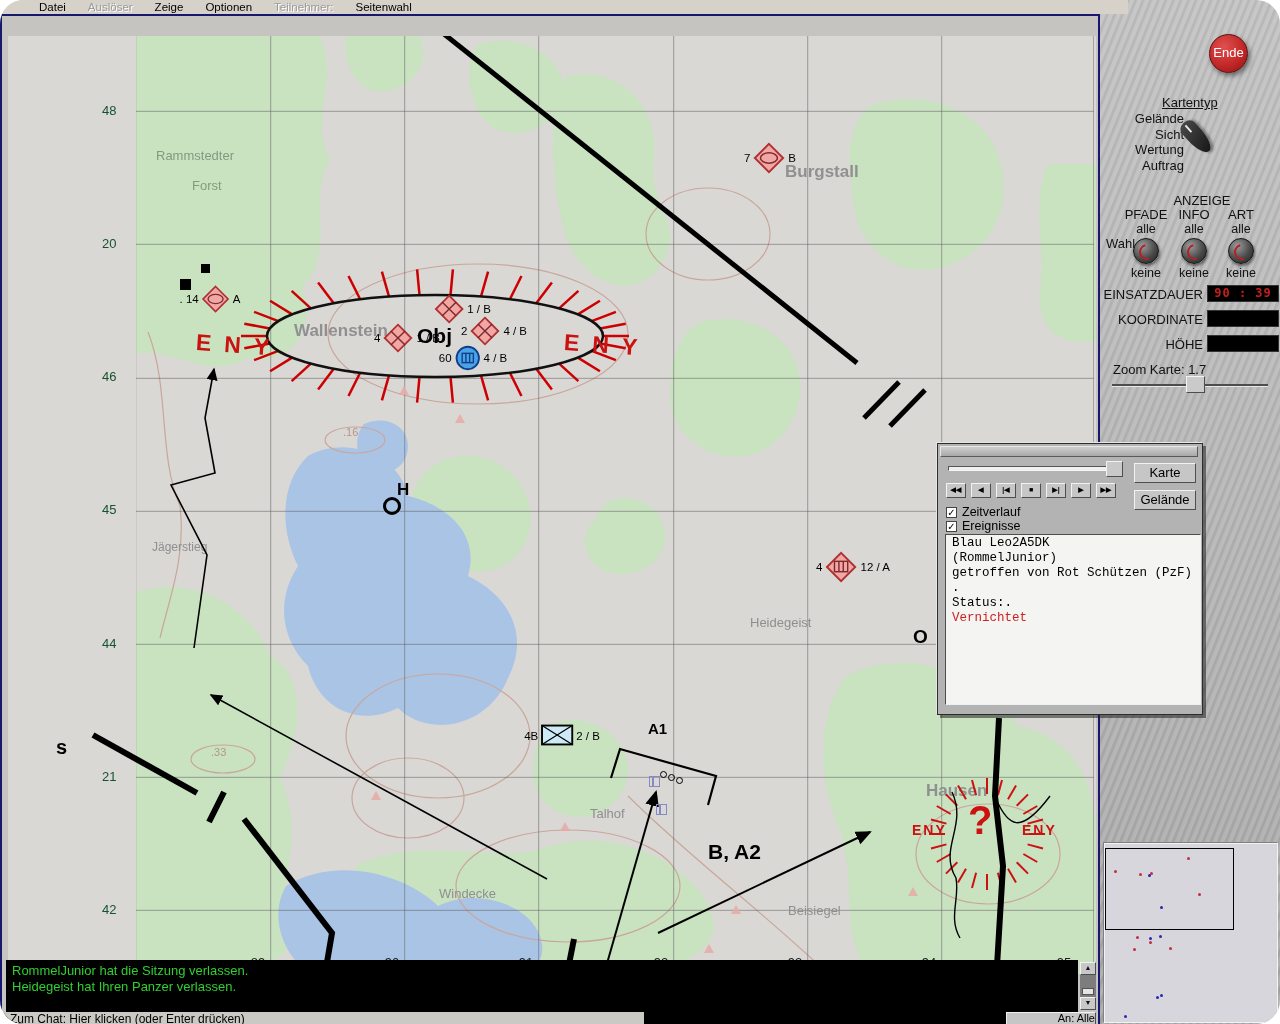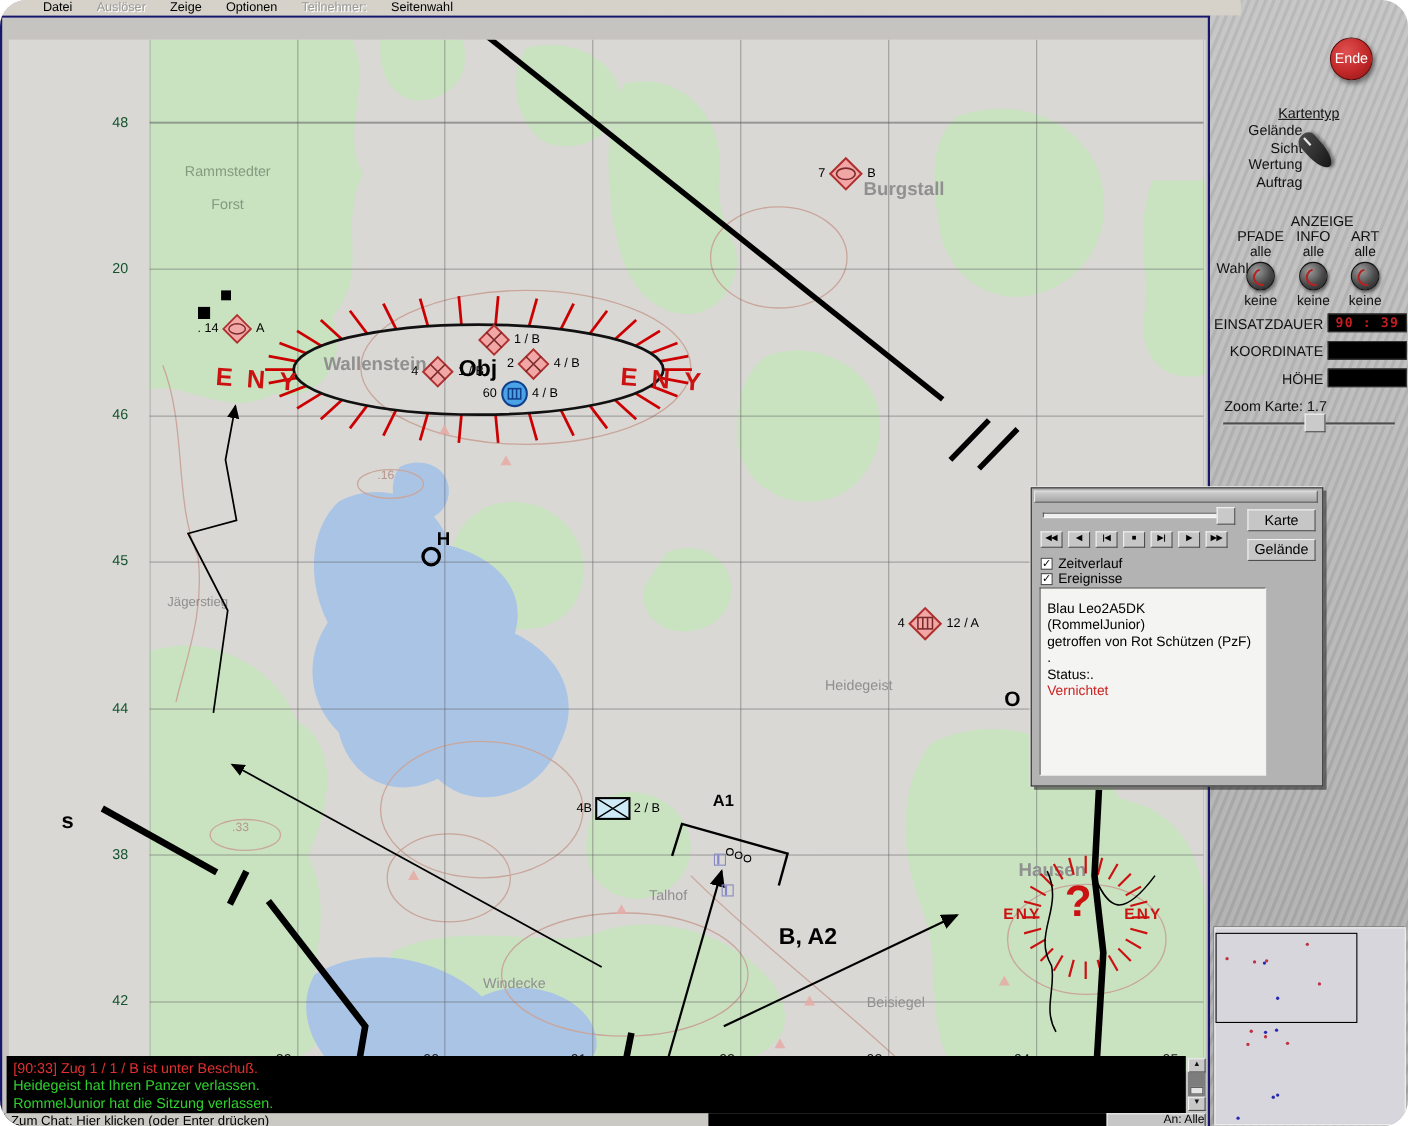--- a/index.html
+++ b/index.html
@@ -100,23 +100,23 @@
     border:1px solid;border-color:#f2f2f2 #4e4e4e #4e4e4e #f2f2f2;box-sizing:border-box;}
   .pp-btnrow{position:absolute;left:8px;top:39px;display:flex;gap:5px;}
   .pp-btn{width:20px;height:15px;background:#c6c6c6;border:1px solid;border-color:#f2f2f2 #4e4e4e #4e4e4e #f2f2f2;
     box-sizing:border-box;font-size:7px;line-height:12px;text-align:center;color:#000;font-weight:bold;}
   .pp-right-btn{position:absolute;left:196px;width:62px;height:20px;background:#c6c6c6;
     border:1px solid;border-color:#f2f2f2 #4e4e4e #4e4e4e #f2f2f2;box-sizing:border-box;
     font-size:13px;text-align:center;line-height:18px;color:#000;}
   .pp-check{position:absolute;left:8px;display:flex;align-items:center;gap:5px;font-size:12.5px;color:#000;}
   .cbx{width:11px;height:11px;background:#fff;border:1px solid #444;box-sizing:border-box;
     font-size:10px;line-height:9px;text-align:center;color:#000;}
-  .pp-log{position:absolute;left:7px;top:90px;width:206px;height:171px;background:#f4f4f2;
+  .pp-log{position:absolute;left:7px;top:90px;width:256px;height:171px;background:#f4f4f2;
     border:1px solid;border-color:#4e4e4e #f0f0f0 #f0f0f0 #4e4e4e;box-sizing:border-box;
-    font-size:12.5px;line-height:15px;padding:11px 6px;color:#000;}
+    font-size:12.5px;line-height:15px;padding:1px 6px;color:#000;font-family:Liberation Mono, monospace;}
   .log-red{color:#cc2222;}
   
   .minimap{position:absolute;left:1104px;top:843px;width:172px;height:178px;background:#d6d6dc;
     border:1px solid #f2f2f2;box-shadow:-1px -1px 0 #808080;z-index:20;}
   .mm-view{position:absolute;border:1px solid #000;}
   .mdot{position:absolute;width:3px;height:3px;border-radius:50%;}
 </style>
 </head>
 <body>
 
@@ -169,31 +169,31 @@
         </g>
       </svg>
 
       <div class="grid"></div>
 
       <span class="row-label" style="left:94px;top:67px">48</span>
       <span class="row-label" style="left:94px;top:200px">20</span>
       <span class="row-label" style="left:94px;top:333px">46</span>
       <span class="row-label" style="left:94px;top:466px">45</span>
       <span class="row-label" style="left:94px;top:600px">44</span>
-      <span class="row-label" style="left:94px;top:733px">38</span>
+      <span class="row-label" style="left:94px;top:733px">21</span>
       <span class="row-label" style="left:94px;top:866px">42</span>
       <span class="col-label" style="left:238px">89</span>
       <span class="col-label" style="left:372px">90</span>
       <span class="col-label" style="left:506px">91</span>
       <span class="col-label" style="left:641px">92</span>
       <span class="col-label" style="left:775px">93</span>
       <span class="col-label" style="left:909px">94</span>
       <span class="col-label" style="left:1044px">95</span>
 
-      <span class="place place-green" style="left:160px;top:112px">Rammstedter</span>
+      <span class="place place-green" style="left:148px;top:112px">Rammstedter</span>
       <span class="place place-green" style="left:184px;top:142px">Forst</span>
       <span class="place" style="left:144px;top:504px;font-size:12px">Jägerstieg</span>
       <span class="place place-big" style="left:286px;top:285px">Wallenstein</span>
       <span class="place place-big" style="left:777px;top:126px">Burgstall</span>
       <span class="place" style="left:742px;top:579px">Heidegeist</span>
       <span class="place" style="left:582px;top:770px">Talhof</span>
       <span class="place" style="left:431px;top:850px">Windecke</span>
       <span class="place" style="left:780px;top:867px">Beisiegel</span>
       <span class="place place-big" style="left:918px;top:745px">Hausen</span>
       <span class="contour-label" style="left:203px;top:710px">.33</span>
@@ -377,23 +377,22 @@
         <span class="ulab">4B</span>
         <svg width="34" height="23" viewBox="0 0 36 24">
           <rect x="2" y="2" width="32" height="20" fill="#cdeaf6" stroke="#000" stroke-width="2"></rect>
           <path d="M2,2 L34,22 M34,2 L2,22" fill="none" stroke="#000" stroke-width="1.3"></path>
         </svg>
         <span class="ulab">2 / B</span>
       </div>
     </div>
 
     <div class="chatbox">
-      <div class="msg-red">[90:33] Zug 1 / 1 / B ist unter Beschuß.</div>
+      <div class="msg-green">RommelJunior hat die Sitzung verlassen.</div>
       <div class="msg-green">Heidegeist hat Ihren Panzer verlassen.</div>
-      <div class="msg-green">RommelJunior hat die Sitzung verlassen.</div>
     </div>
     <div class="chat-scroll">
       <div class="sb-btn" style="top:0">▲</div>
       <div class="sb-thumb"></div>
       <div class="sb-btn" style="bottom:0">▼</div>
     </div>
     <div class="bottombar">
       <div class="prompt">Zum Chat: Hier klicken (oder Enter drücken)</div>
       <div class="analle">An: Alle</div>
     </div>

